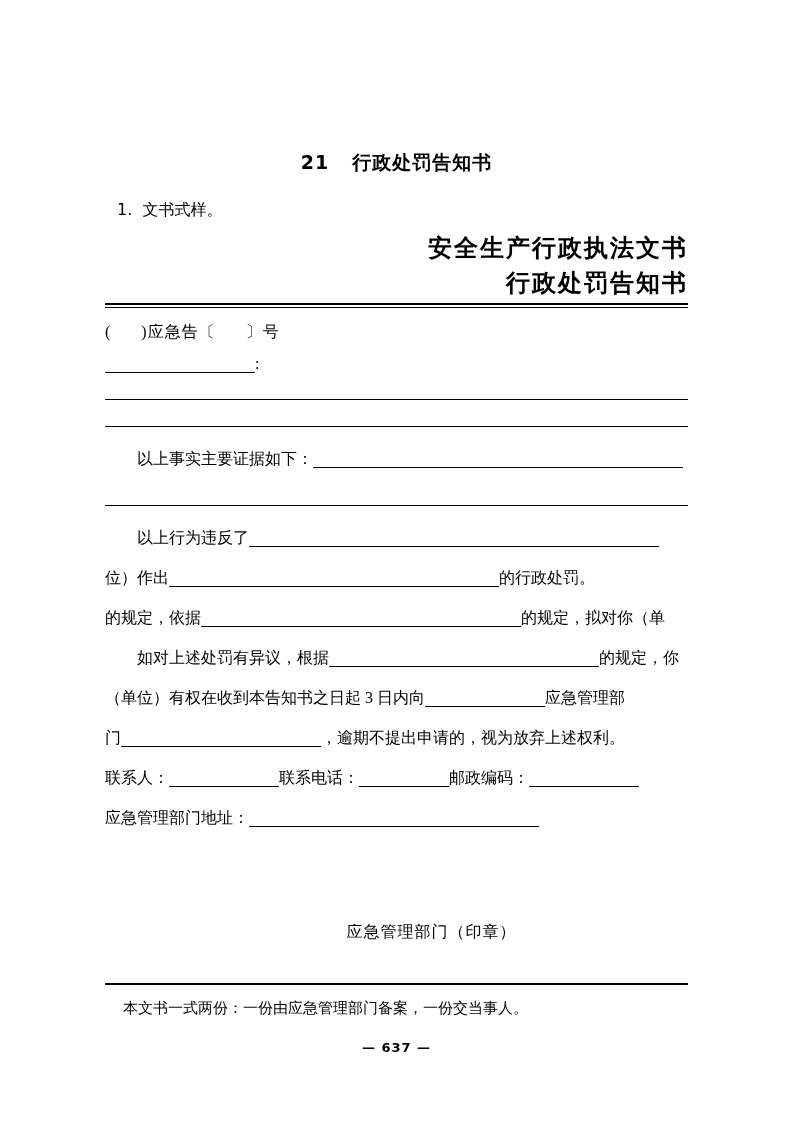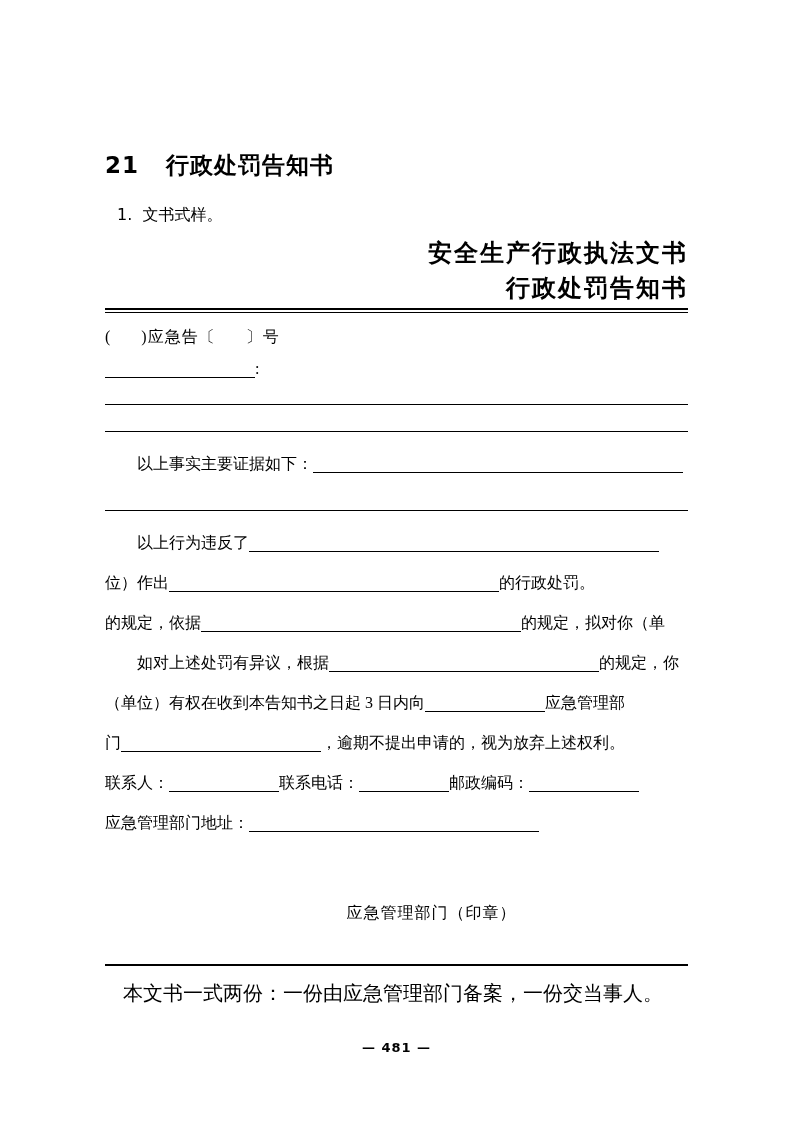--- a/index.html
+++ b/index.html
@@ -25,25 +25,26 @@
   .content {
     position: absolute;
     left: 105px;
     top: 150px;
     width: 583px;
   }
 
   
   .sec-title {
     font-family: "DejaVu Sans", "Liberation Sans", sans-serif;
-    font-size: 23px;
+    font-size: 19px;
     font-weight: bold;
     letter-spacing: 1px;
     margin: 0 0 24px 0;
     white-space: pre;
+    text-align: center;
   }
   .sub-title {
     font-family: "DejaVu Sans", "Liberation Sans", sans-serif;
     font-size: 16px;
     margin: 0 0 10px 12px;
     white-space: pre;
   }
 
   
   .doc-title-block {
@@ -99,42 +100,42 @@
   .addressee {
     font-size: 16px;
     margin-top: 10px;
     margin-bottom: 4px;
     white-space: nowrap;
   }
   .addressee .fill { width: 150px; }
 
   
   .sign-block {
-    margin-top: 60px;
+    margin-top: 84px;
     text-align: center;
     font-size: 16px;
     letter-spacing: 1px;
     font-family: Liberation Mono, monospace;
   }
   .sign-org {
     margin-left: 70px;
   }
   .sign-date {
     margin-top: 22px;
     margin-left: 70px;
     white-space: pre;
   }
 
   .bottom-rule {
     border-top: 2.5px solid #000;
     margin-top: 40px;
     width: 583px;
   }
   .footnote {
-    font-size: 20px;
+    font-size: 15px;
     margin-top: 14px;
     padding-left: 18px;
     white-space: nowrap;
   }
 
   .page-number {
     position: absolute;
     left: 0;
     right: 0;
     top: 1040px;
@@ -204,14 +205,14 @@
 
     <div class="sign-block">
       <div class="sign-org">应急管理部门（印章）</div>
     </div>
 
     <div class="bottom-rule"></div>
     <div class="footnote">本文书一式两份：一份由应急管理部门备案，一份交当事人。</div>
 
   </div>
 
-  <div class="page-number">— 481 —</div>
+  <div class="page-number">— 637 —</div>
 </div>
 
 </body></html>

